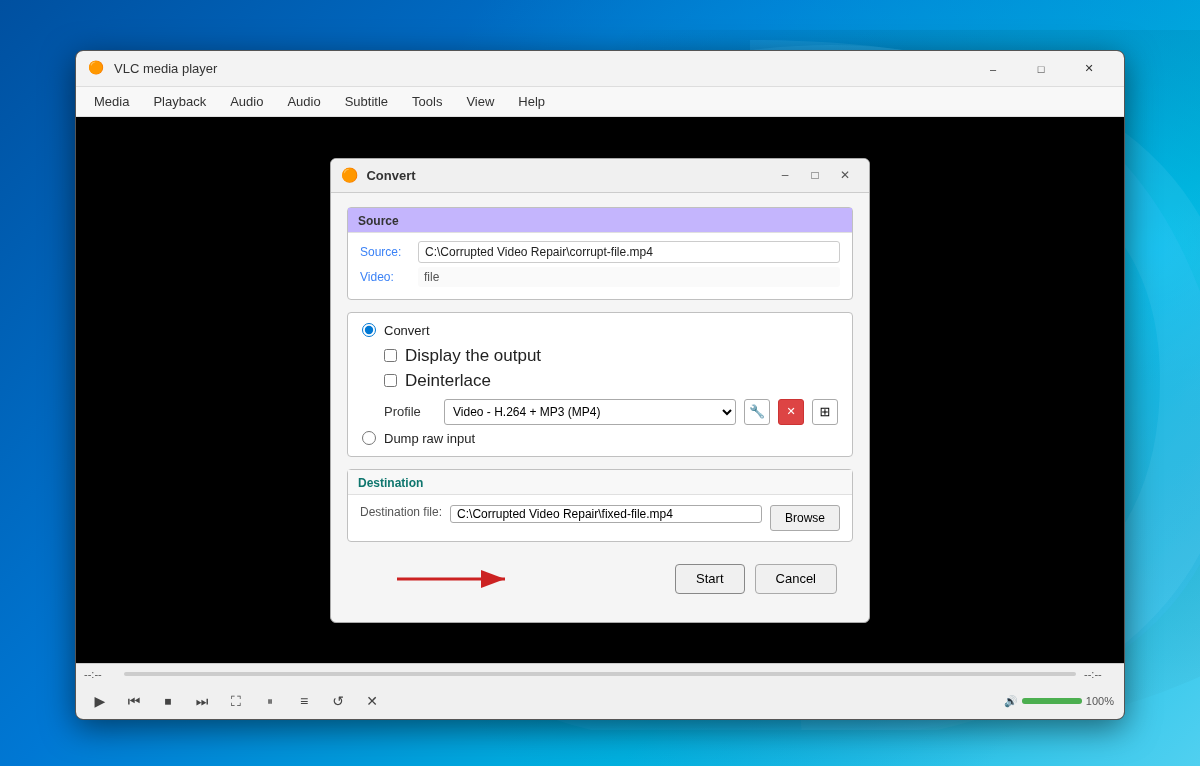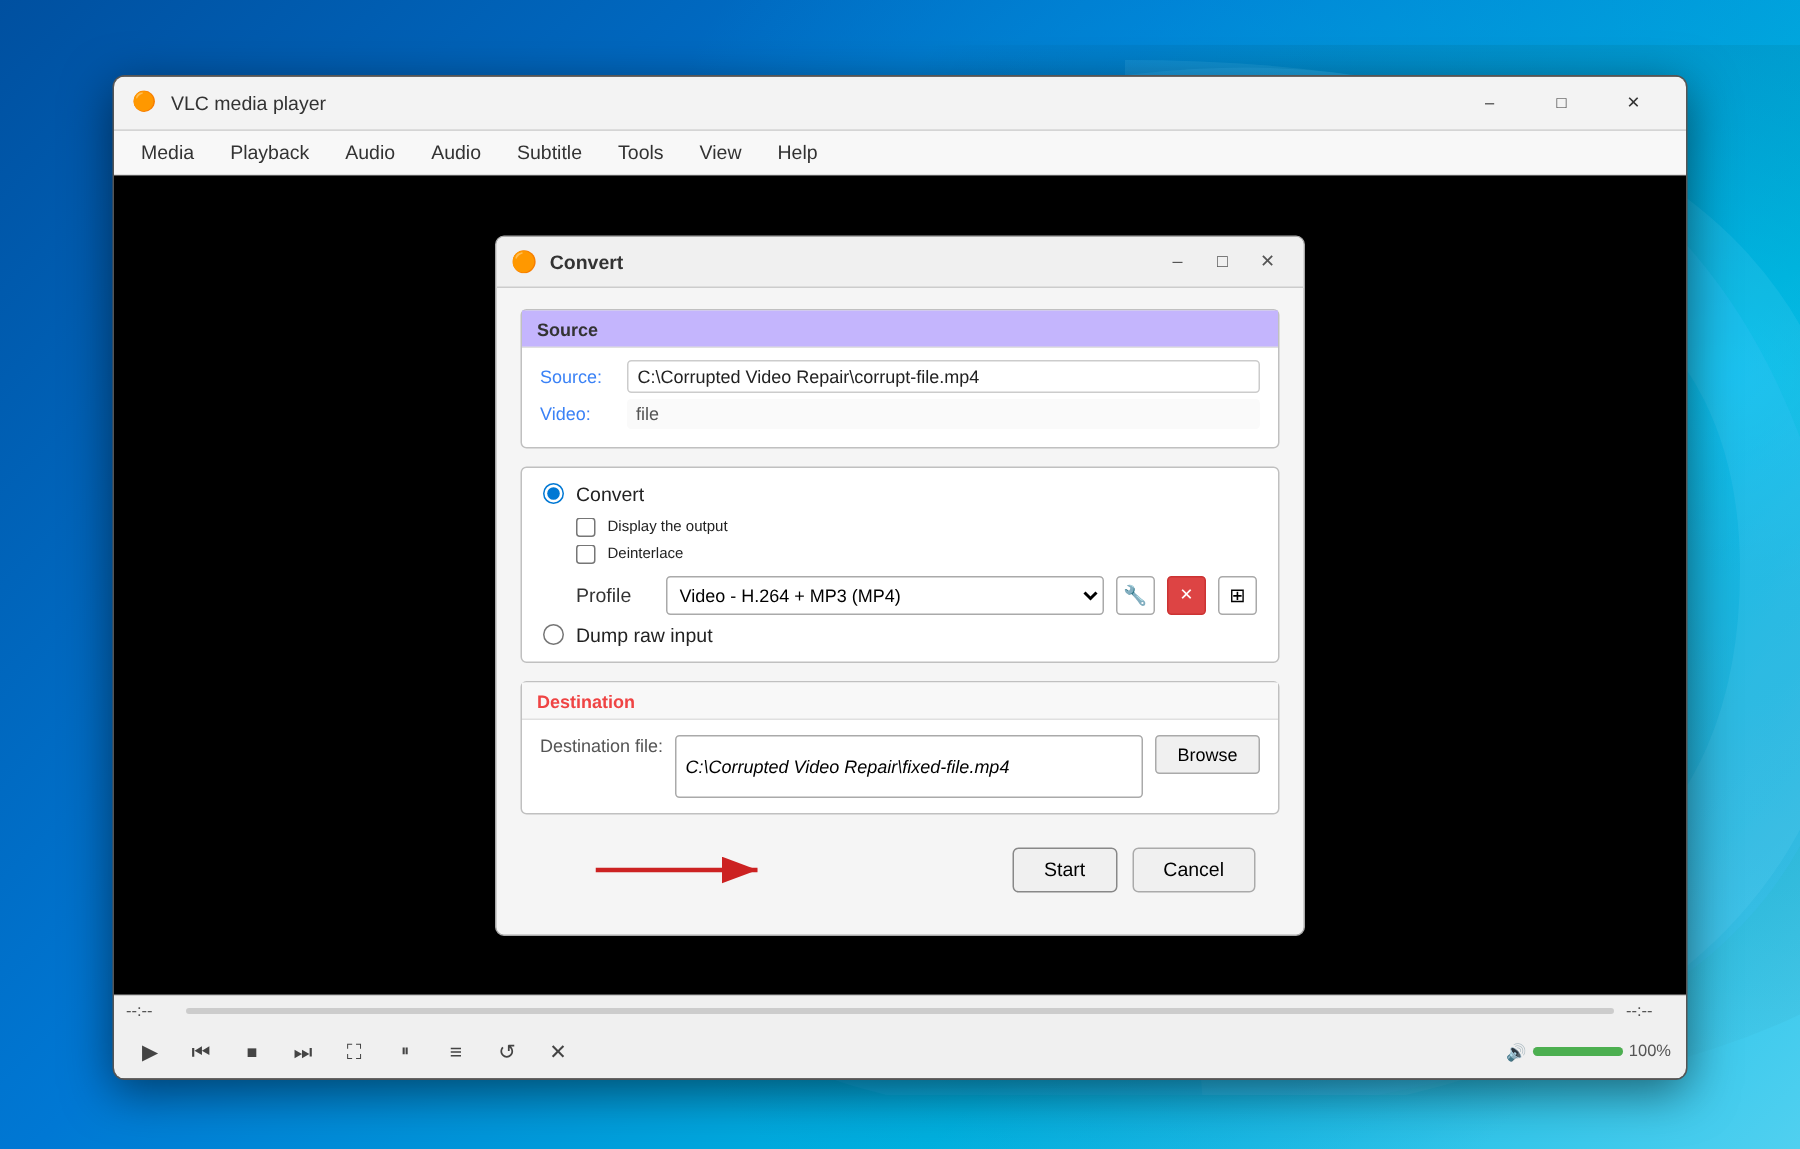--- a/index.html
+++ b/index.html
@@ -339,21 +339,21 @@
       gap: 8px;
       margin-bottom: 5px;
       margin-left: 22px;
     }
     .checkbox-input {
       width: 13px;
       height: 13px;
       cursor: pointer;
     }
     .checkbox-label {
-      font-size: 10px;
+      font-size: 17px;
       color: #222;
     }
     .profile-row {
       display: flex;
       align-items: center;
       gap: 8px;
       margin-top: 8px;
       margin-left: 22px;
     }
     .profile-label {
@@ -397,47 +397,46 @@
     
     .dest-section {
       border: 1px solid #c0c0c0;
       border-radius: 4px;
       margin-bottom: 14px;
       background: white;
     }
     .dest-label {
       font-size: 12px;
       font-weight: 600;
-      color: #ef4444;
+      color: #0f766e;
       padding: 6px 10px 4px;
       border-bottom: 1px solid #e0e0e0;
       background: #f8f8f8;
     }
     .dest-content {
       padding: 10px 12px;
     }
     .dest-row {
       display: flex;
       align-items: flex-start;
       gap: 8px;
     }
     .dest-file-label {
       font-size: 12px;
       color: #555;
       white-space: nowrap;
     }
     .dest-input {
       flex: 1;
-      height: 42px;
+      height: 18px;
       border: 1px solid #aaa;
       border-radius: 3px;
       background: white;
       font-size: 12px;
       padding: 0 6px;
-      font-style: italic;
     }
     .browse-btn {
       height: 26px;
       padding: 0 14px;
       border: 1px solid #aaa;
       border-radius: 3px;
       background: #f0f0f0;
       font-size: 12px;
       cursor: pointer;
     }

